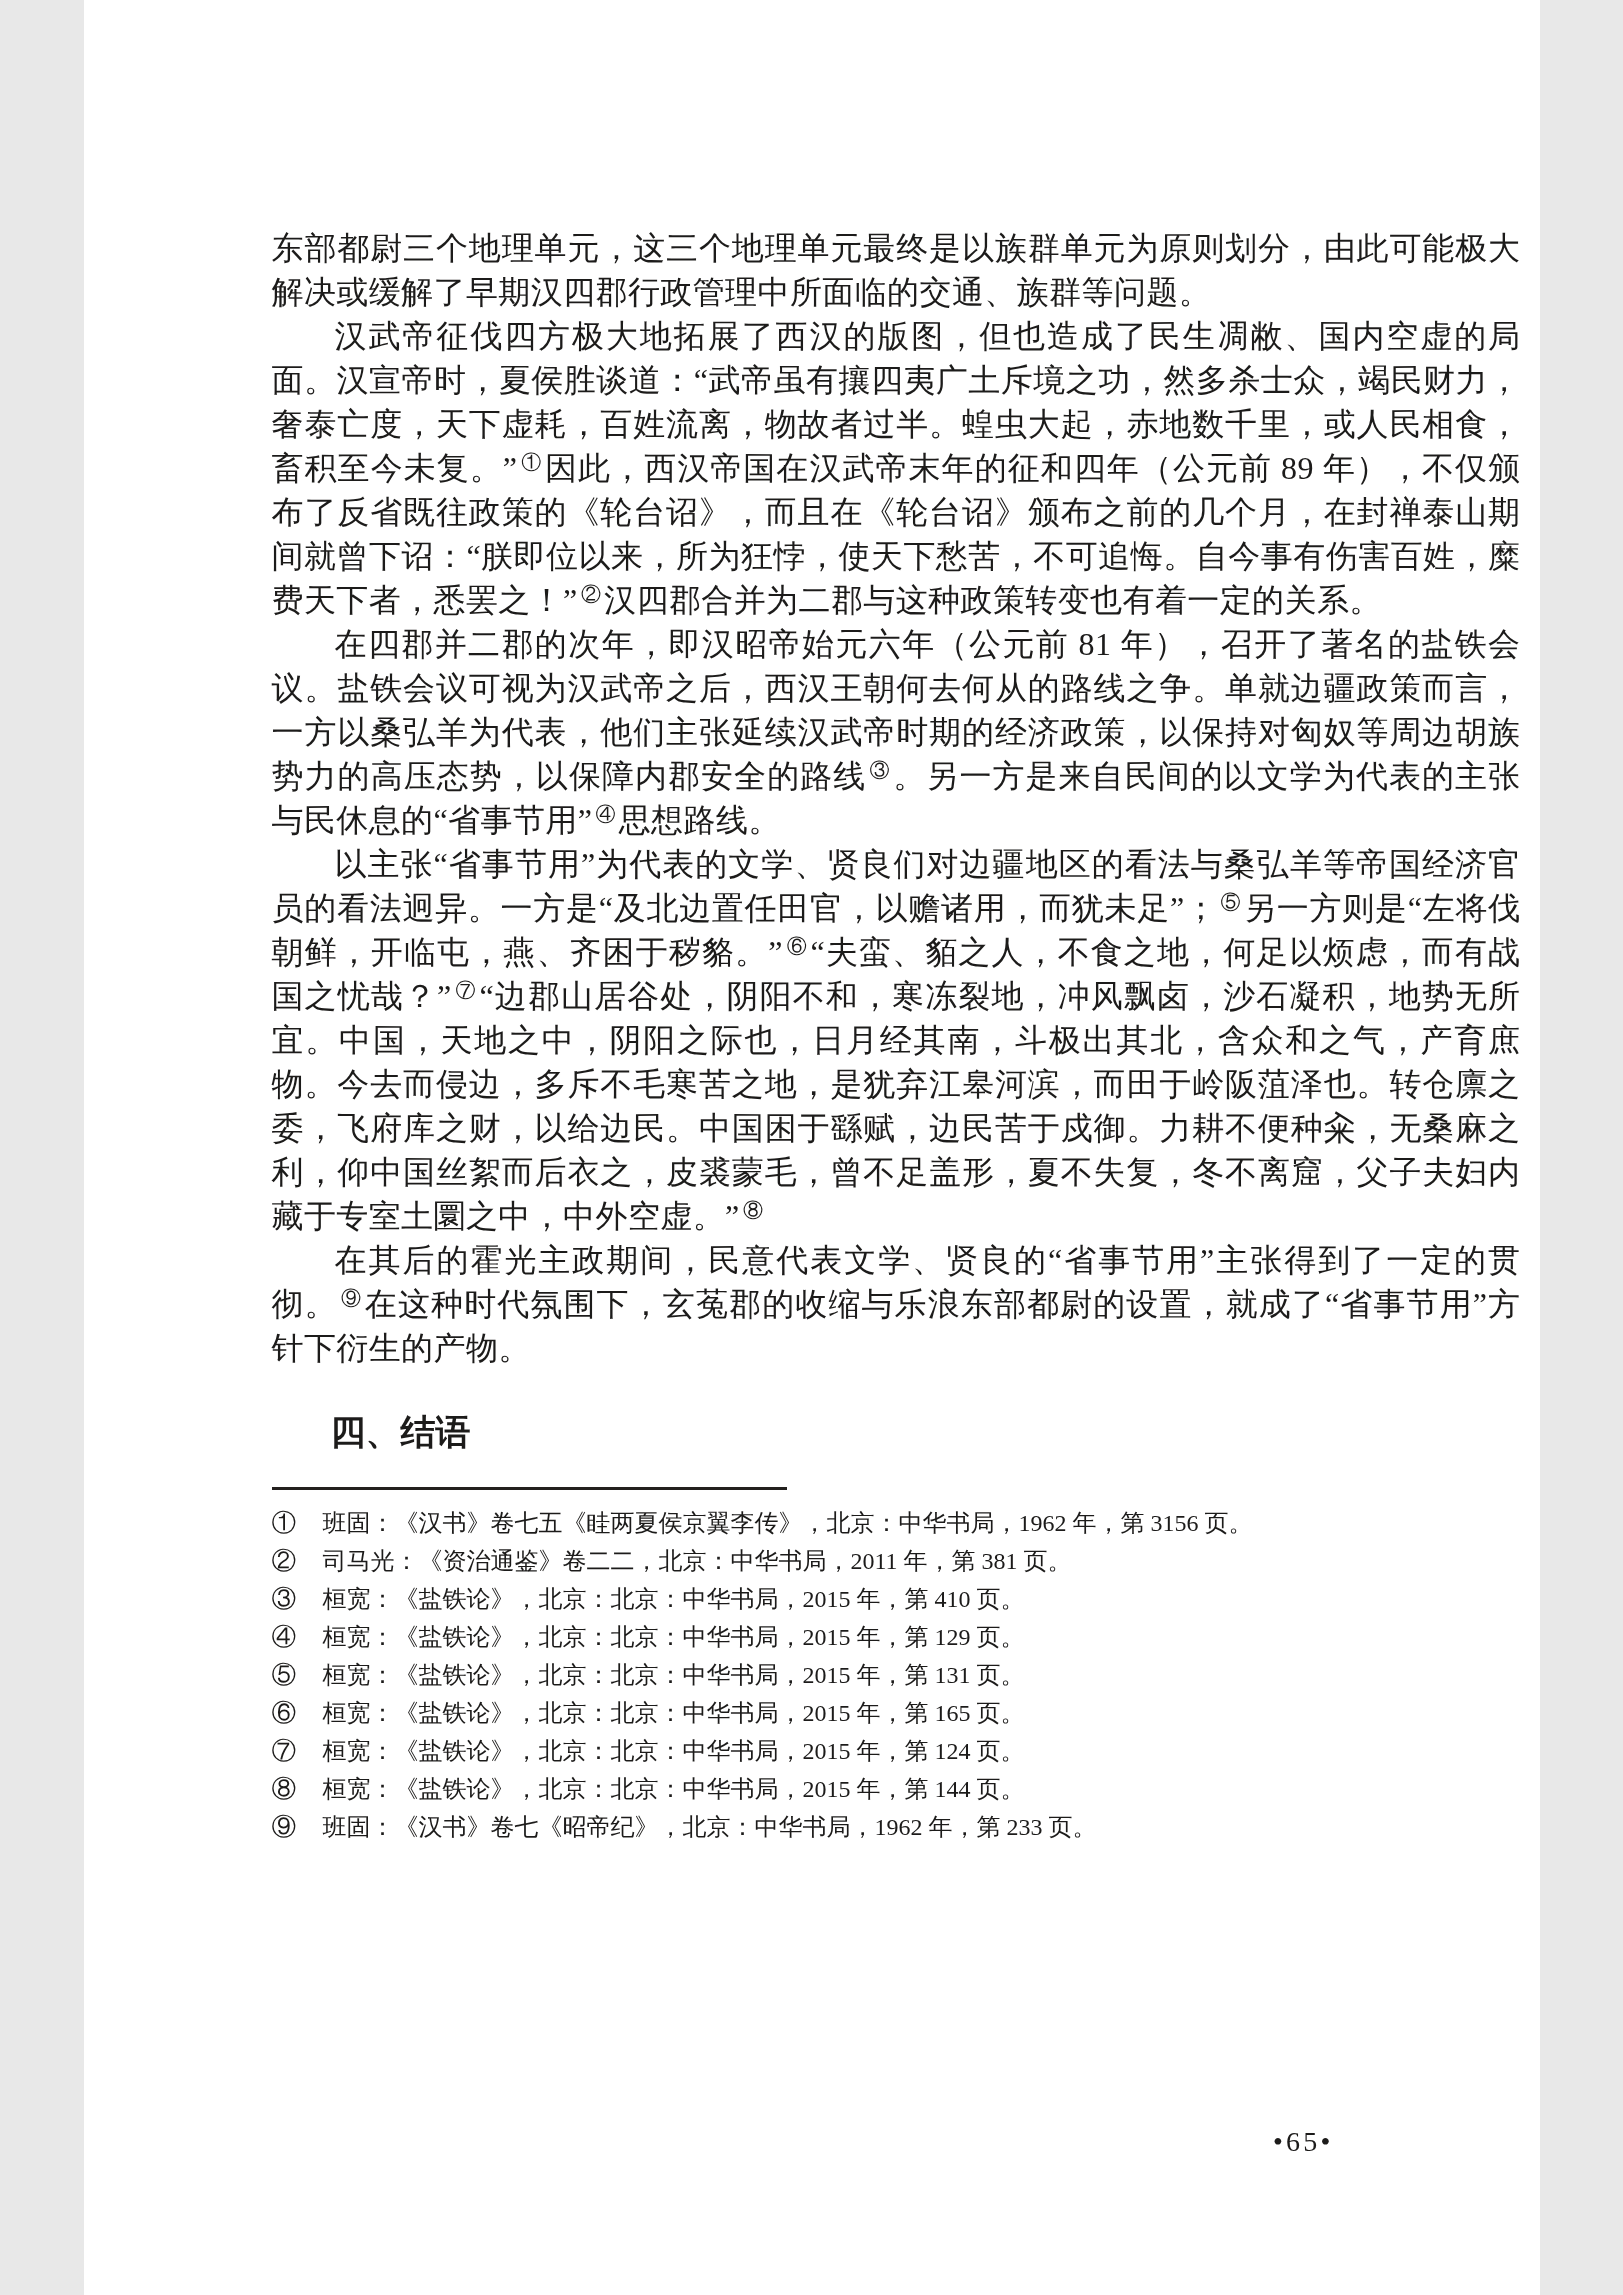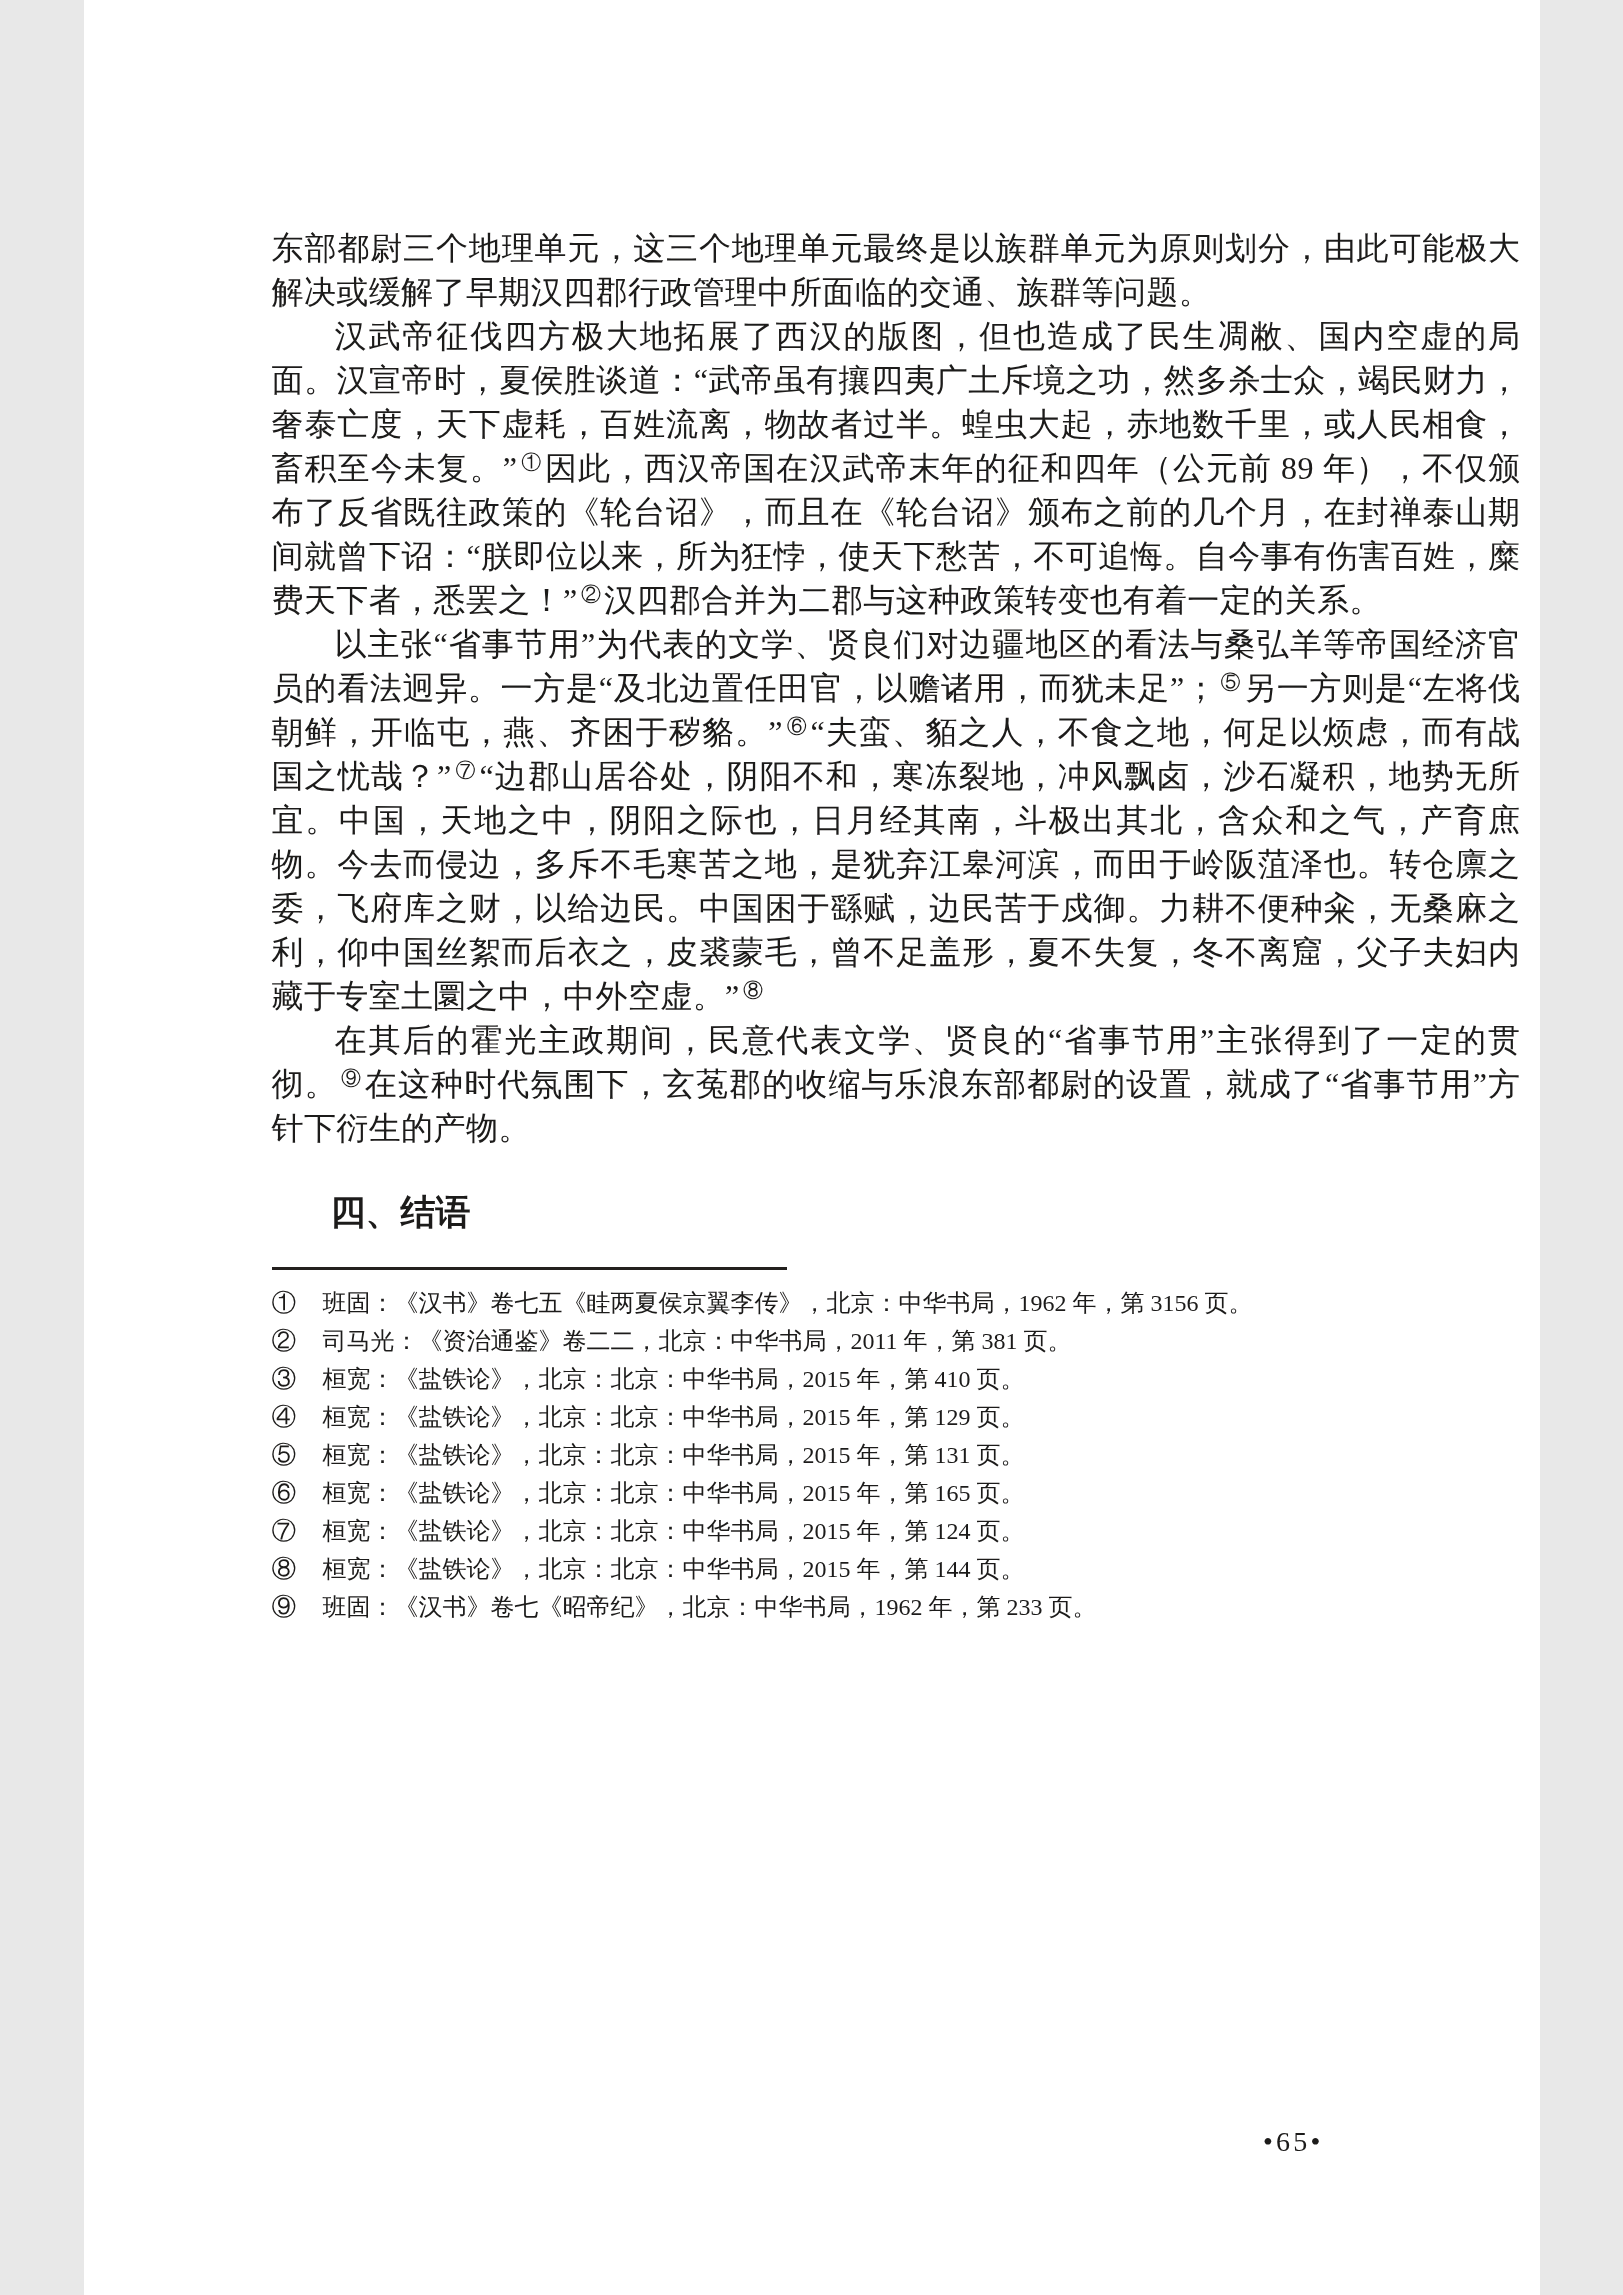--- a/index.html
+++ b/index.html
@@ -71,36 +71,37 @@
     flex: none;
     width: 51px;
     font-size: 24.6px;
   }
   .fn-text {
     flex: 1;
   }
   .page-number {
     position: absolute;
     top: 2126px;
-    right: 216px;
+    right: 206px;
     font-family: "Liberation Serif", "DejaVu Serif", serif;
     font-size: 28px;
     line-height: 32px;
     letter-spacing: 3.2px;
     color: #1c1b1a;
   }
 </style>
 </head>
 <body>
 
 <div class="page">
   <div class="content">
     <div>
         <p class="body-paragraph">东部都尉三个地理单元，这三个地理单元最终是以族群单元为原则划分，由此可能极大解决或缓解了早期汉四郡行政管理中所面临的交通、族群等问题。</p>
         <p class="body-paragraph indent">汉武帝征伐四方极大地拓展了西汉的版图，但也造成了民生凋敝、国内空虚的局面。汉宣帝时，夏侯胜谈道：“武帝虽有攘四夷广土斥境之功，然多杀士众，竭民财力，奢泰亡度，天下虚耗，百姓流离，物故者过半。蝗虫大起，赤地数千里，或人民相食，畜积至今未复。”<sup class="fn-ref">①</sup>因此，西汉帝国在汉武帝末年的征和四年（公元前 89 年），不仅颁布了反省既往政策的《轮台诏》，而且在《轮台诏》颁布之前的几个月，在封禅泰山期间就曾下诏：“朕即位以来，所为狂悖，使天下愁苦，不可追悔。自今事有伤害百姓，糜费天下者，悉罢之！”<sup class="fn-ref">②</sup>汉四郡合并为二郡与这种政策转变也有着一定的关系。</p>
+        <p class="body-paragraph indent">在四郡并二郡的次年，即汉昭帝始元六年（公元前 81 年），召开了著名的盐铁会议。盐铁会议可视为汉武帝之后，西汉王朝何去何从的路线之争。单就边疆政策而言，一方以桑弘羊为代表，他们主张延续汉武帝时期的经济政策，以保持对匈奴等周边胡族势力的高压态势，以保障内郡安全的路线<sup class="fn-ref">③</sup>。另一方是来自民间的以文学为代表的主张与民休息的“省事节用”<sup class="fn-ref">④</sup>思想路线。</p>
         <p class="body-paragraph indent">以主张“省事节用”为代表的文学、贤良们对边疆地区的看法与桑弘羊等帝国经济官员的看法迥异。一方是“及北边置任田官，以赡诸用，而犹未足”；<sup class="fn-ref">⑤</sup>另一方则是“左将伐朝鲜，开临屯，燕、齐困于秽貉。”<sup class="fn-ref">⑥</sup>“夫蛮、貊之人，不食之地，何足以烦虑，而有战国之忧哉？”<sup class="fn-ref">⑦</sup>“边郡山居谷处，阴阳不和，寒冻裂地，冲风飘卤，沙石凝积，地势无所宜。中国，天地之中，阴阳之际也，日月经其南，斗极出其北，含众和之气，产育庶物。今去而侵边，多斥不毛寒苦之地，是犹弃江皋河滨，而田于岭阪菹泽也。转仓廪之委，飞府库之财，以给边民。中国困于繇赋，边民苦于戍御。力耕不便种籴，无桑麻之利，仰中国丝絮而后衣之，皮裘蒙毛，曾不足盖形，夏不失复，冬不离窟，父子夫妇内藏于专室土圜之中，中外空虚。”<sup class="fn-ref">⑧</sup></p>
         <p class="body-paragraph indent">在其后的霍光主政期间，民意代表文学、贤良的“省事节用”主张得到了一定的贯彻。<sup class="fn-ref">⑨</sup>在这种时代氛围下，玄菟郡的收缩与乐浪东部都尉的设置，就成了“省事节用”方针下衍生的产物。</p>
         <h2 class="section-heading">四、结语</h2>
       </div>
     <div class="footnotes">
       <div class="footnote-rule"></div>
       <div class="footnote-list">
           <div class="footnote">
             <span class="fn-marker">①</span>
             <span class="fn-text">班固：《汉书》卷七五《眭两夏侯京翼李传》，北京：中华书局，1962 年，第 3156 页。</span>

